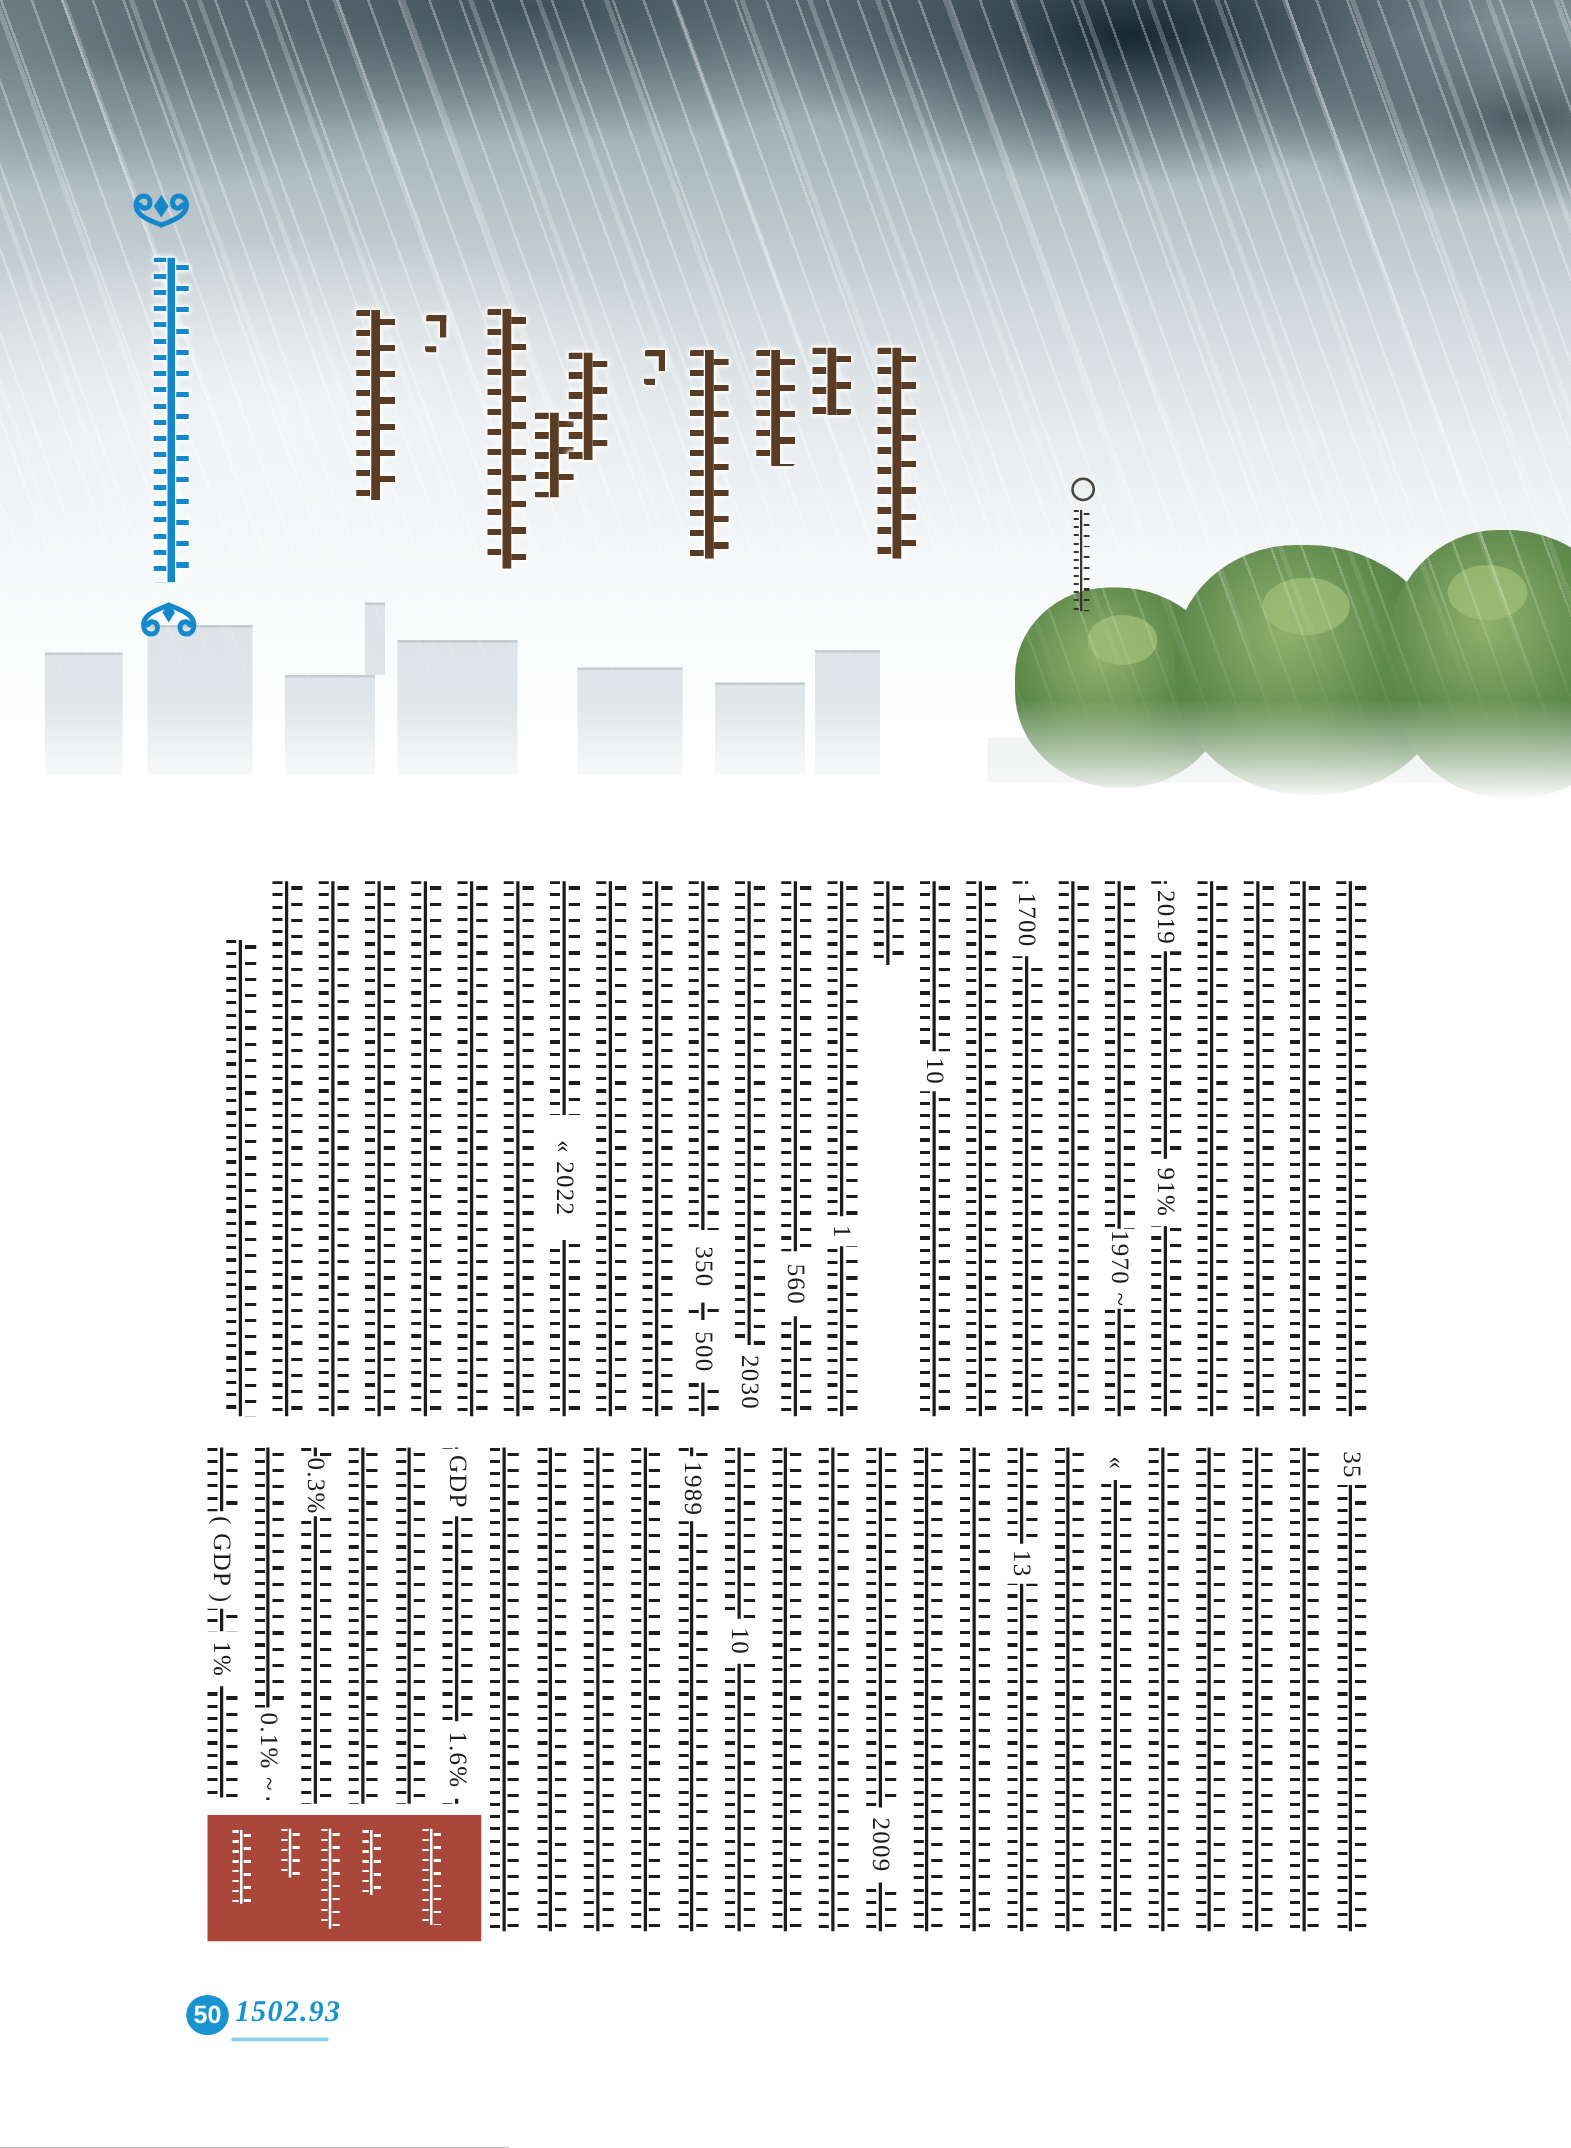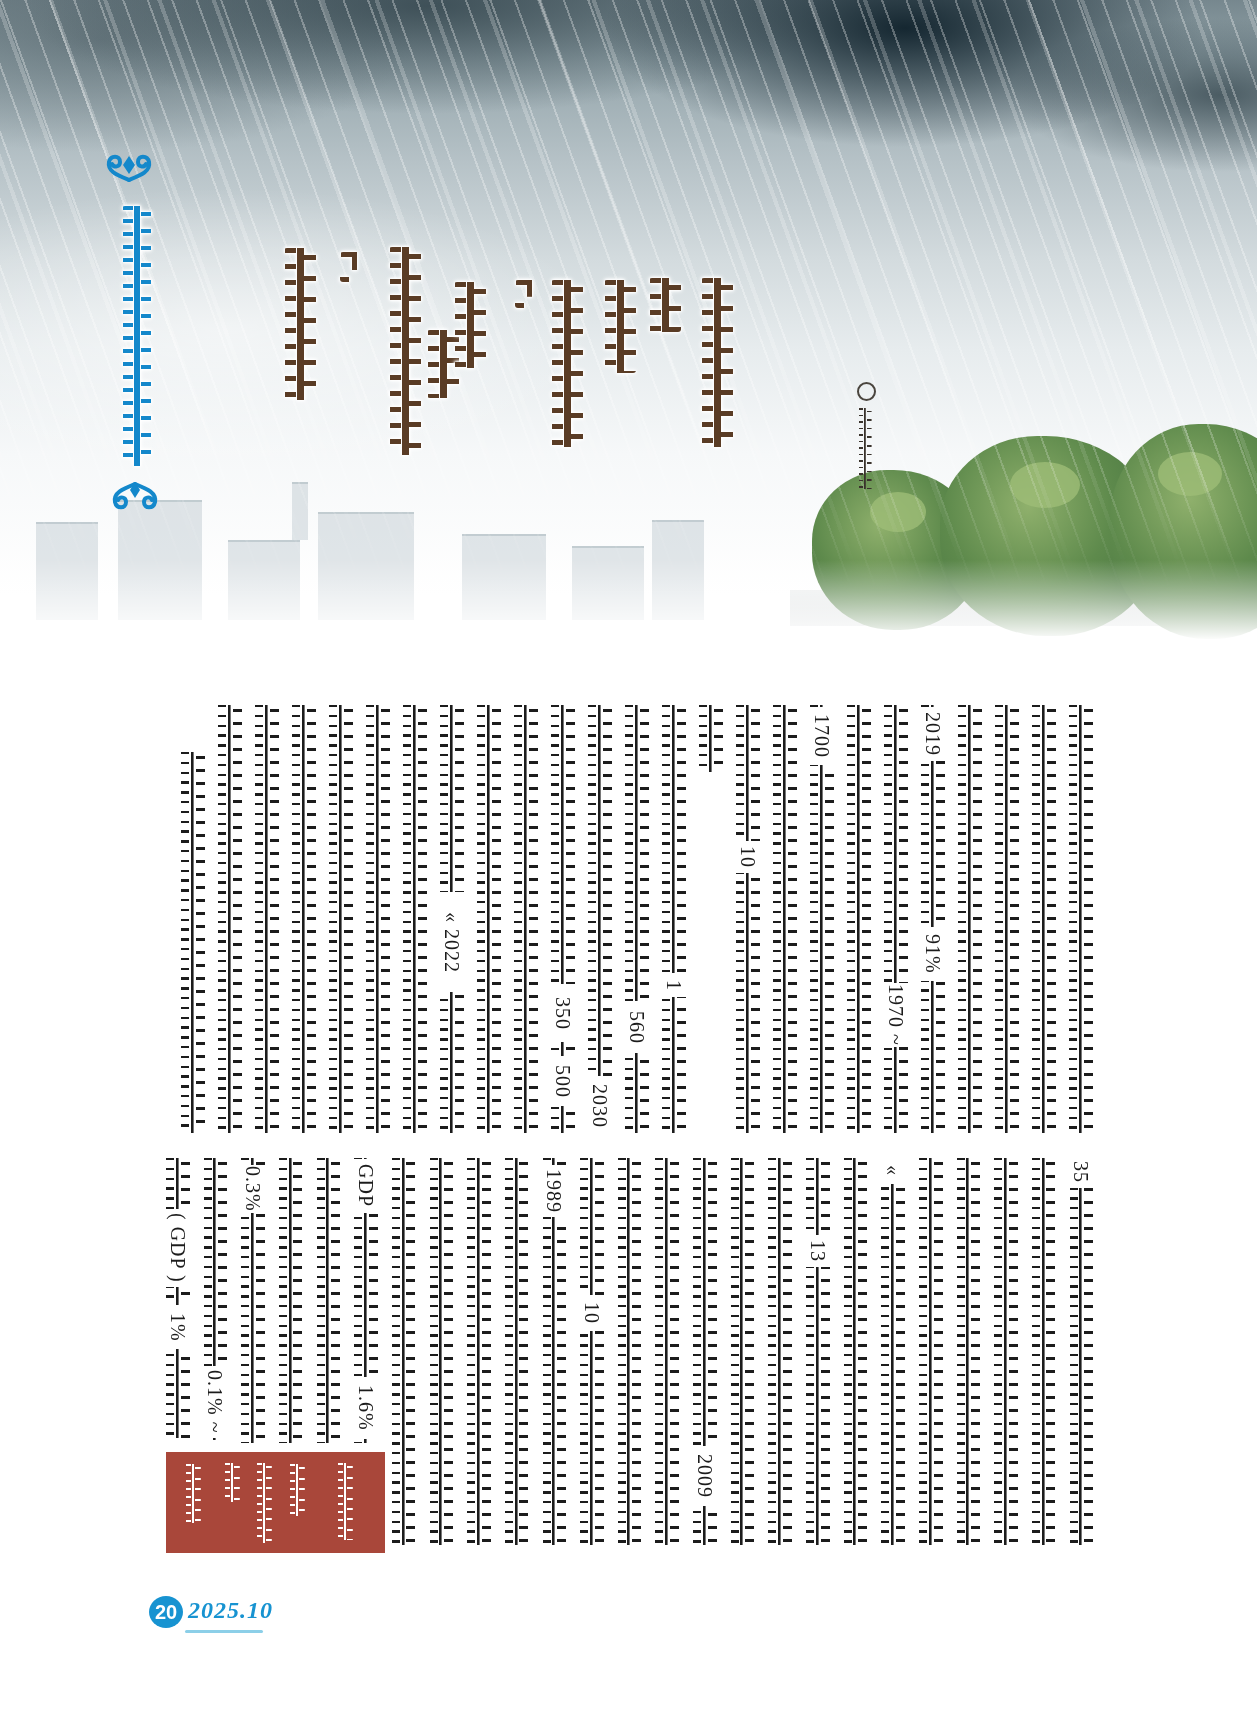--- a/index.html
+++ b/index.html
@@ -131,23 +131,23 @@
       <path d="M25 8 C35 12 47 16 45 26 c-1.5 7 -11 7 -11 0 c0 -5 6 -6 8 -2"></path>
     </g>
     <path d="M25 6 l5 8 -5 8 -5 -8 z" fill="#1488cb"></path>
   </svg>
 
   <div class="byline-ring" style="left:857px;top:382px"></div>
 
   <div class="redbox" id="redbox" style="left: 166px; top: 1452px; width: 219px; height: 101px; background: rgb(169, 71, 58);"></div>
 
   <div class="badge" style="left:149px;top:1596px">
-    <span>20</span>
+    <span>50</span>
   </div>
-  <div class="issue" style="left:188px;top:1597px">2025.10</div>
+  <div class="issue" style="left:188px;top:1597px">1502.93</div>
   <div class="footrule" style="left:185px;top:1630px;width:78px"></div>
 
 <div class="mcol body-col" style="left: 179px; top: 752px; height: 381px;"></div>
     <div class="mcol body-col" style="left: 216px; top: 705px; height: 428px;"></div>
     <div class="mcol body-col" style="left: 253px; top: 705px; height: 428px;"></div>
     <div class="mcol body-col" style="left: 290px; top: 705px; height: 428px;"></div>
     <div class="mcol body-col" style="left: 327px; top: 705px; height: 428px;"></div>
     <div class="mcol body-col" style="left: 364px; top: 705px; height: 428px;"></div>
     <div class="mcol body-col" style="left: 401px; top: 705px; height: 428px;"></div>
     <div class="mcol body-col" style="left: 438px; top: 705px; height: 428px;"></div>

